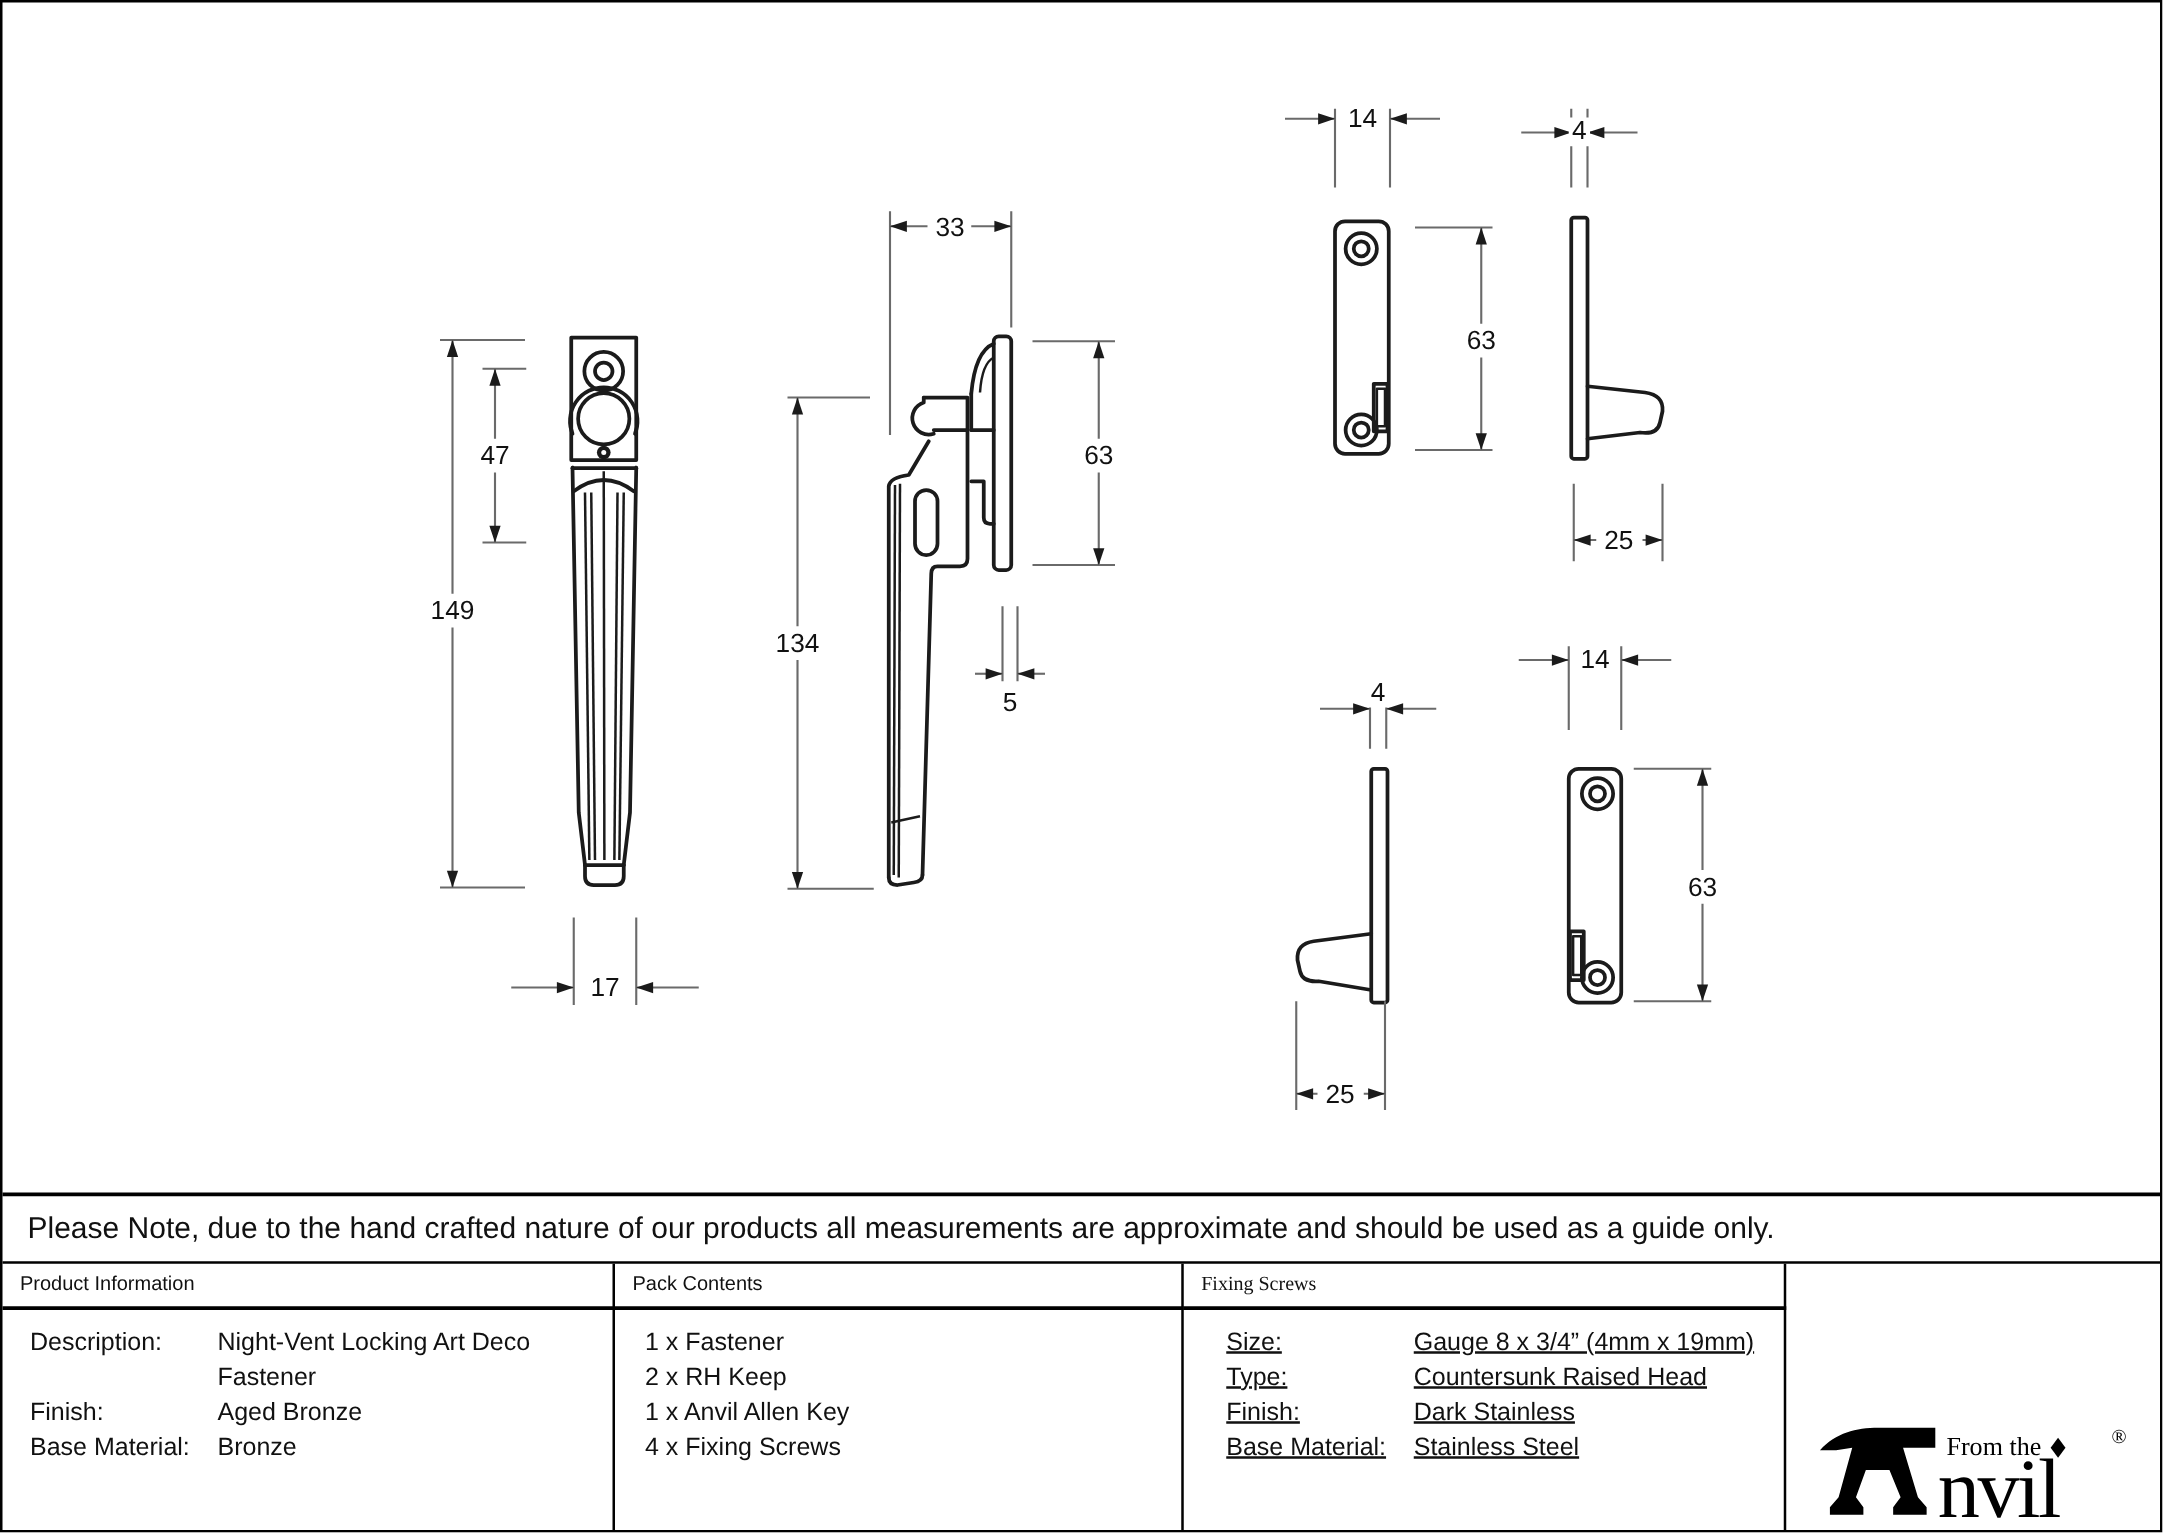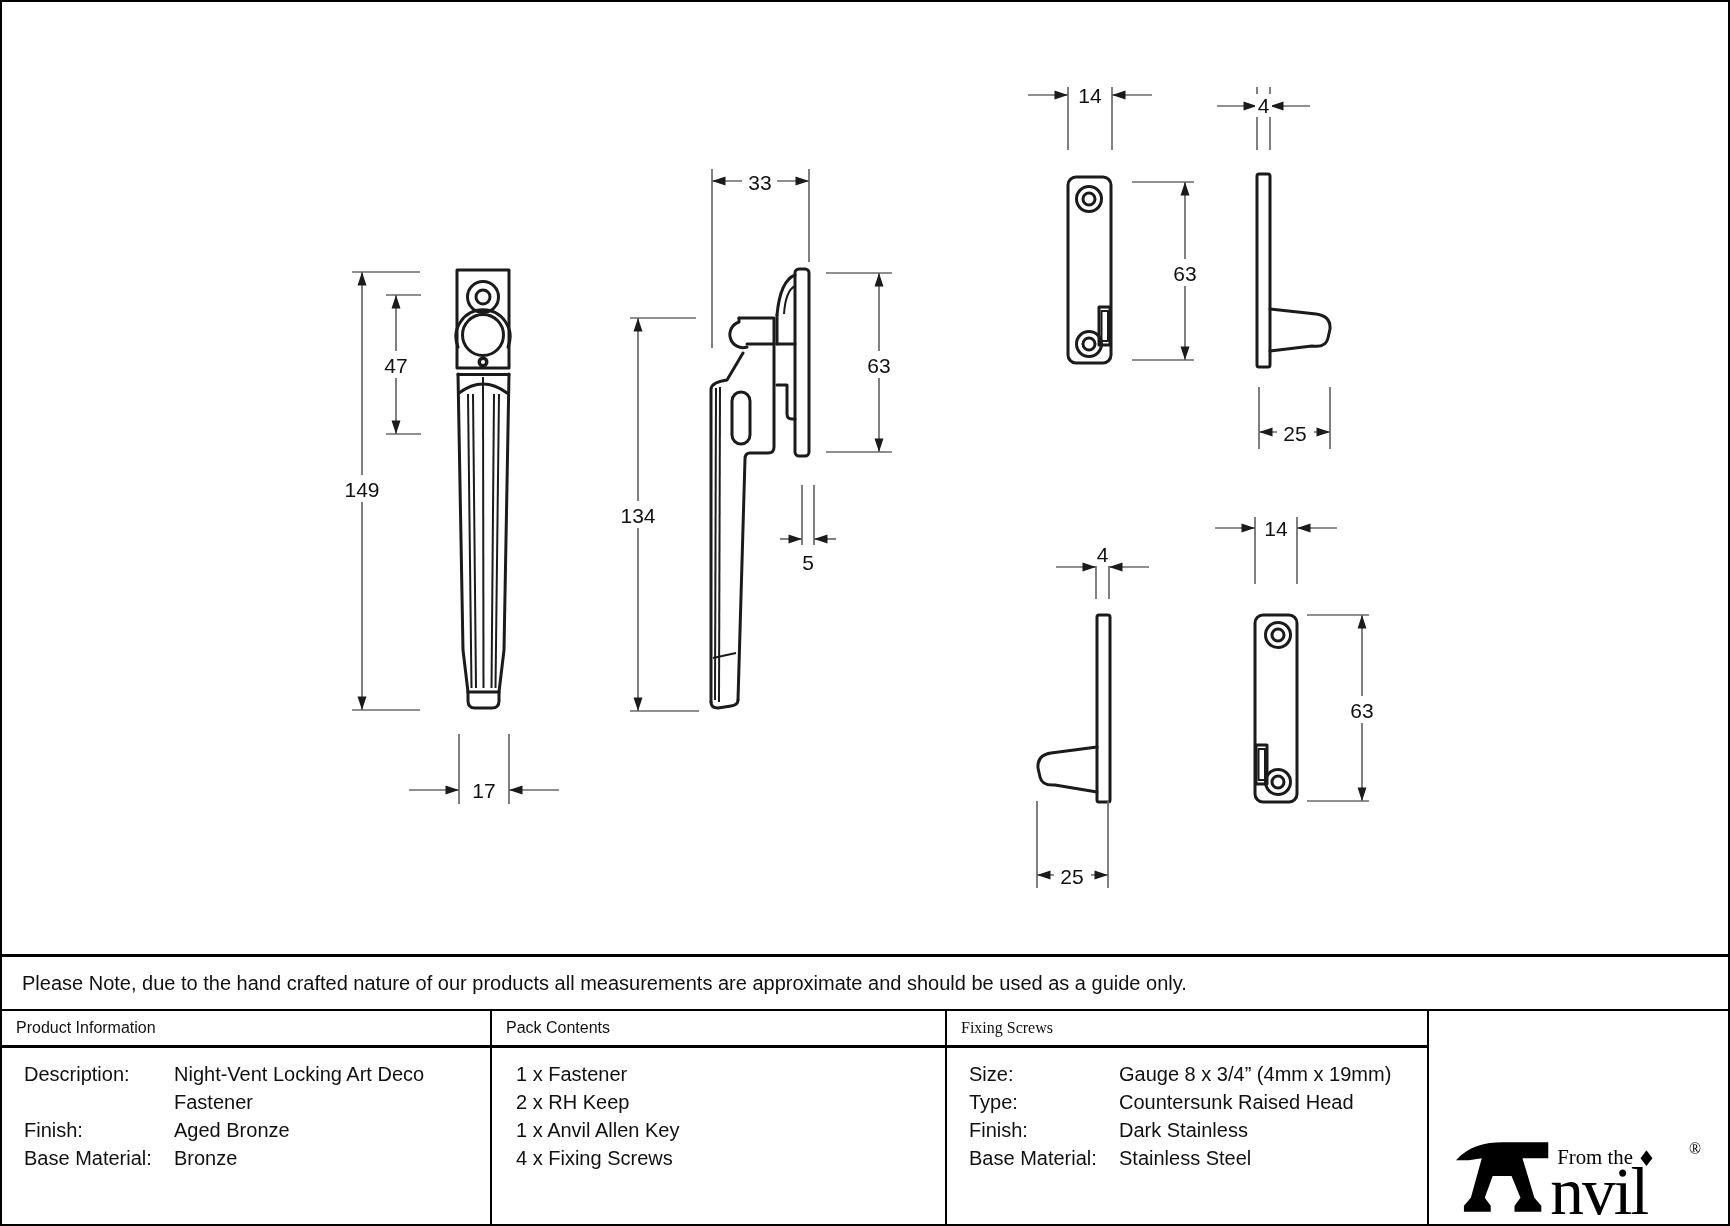--- a/index.html
+++ b/index.html
@@ -5,38 +5,38 @@
   html,body{margin:0;padding:0;background:#e8e8e8;}
   .sheet{
     width:1730px;height:1226px;box-sizing:border-box;background:#ffffff;
     border:2px solid #000;margin:0 auto;display:flex;flex-direction:column;
     font-family:"Liberation Sans",sans-serif;color:#111;
   }
   .drawing-area{height:952px;flex:0 0 auto;}
   .drawing-area svg{display:block;}
   .note-row{
     flex:0 0 52px;border-top:3px solid #000;display:flex;align-items:center;
-    padding-left:20px;font-size:20px;
+    padding-left:20px;font-size:24px;
   }
   .info-table{
     flex:1 1 auto;border-top:2px solid #000;display:grid;
     grid-template-columns:490px 455px 482px 1fr;
     grid-template-rows:37px 1fr;
   }
   .th{
     border-bottom:3px solid #000;display:flex;align-items:center;
     font-size:16px;padding-left:14px;
   }
   .th.c1{border-right:2px solid #000;}
   .th.c2{border-right:2px solid #000;}
   .th.c3{border-right:2px solid #000;font-family:Liberation Serif, serif;}
   .td{font-size:20px;line-height:28px;padding-top:12px;}
   .td.c1{border-right:2px solid #000;padding-left:22px;}
   .td.c2{border-right:2px solid #000;padding-left:24px;}
-  .td.c3{border-right:2px solid #000;padding-left:22px;}
+  .td.c3{border-right:2px solid #000;padding-left:34px;text-decoration:underline;}
   .kv{display:grid;grid-template-columns:150px auto;}
   .kv .val{width:300px;}
   .logo-cell{
     grid-row:1 / 3;grid-column:4;display:flex;align-items:flex-end;justify-content:center;
   }
   .serif{font-family:"Liberation Serif",serif;}
 </style>
 </head>
 <body>
 

